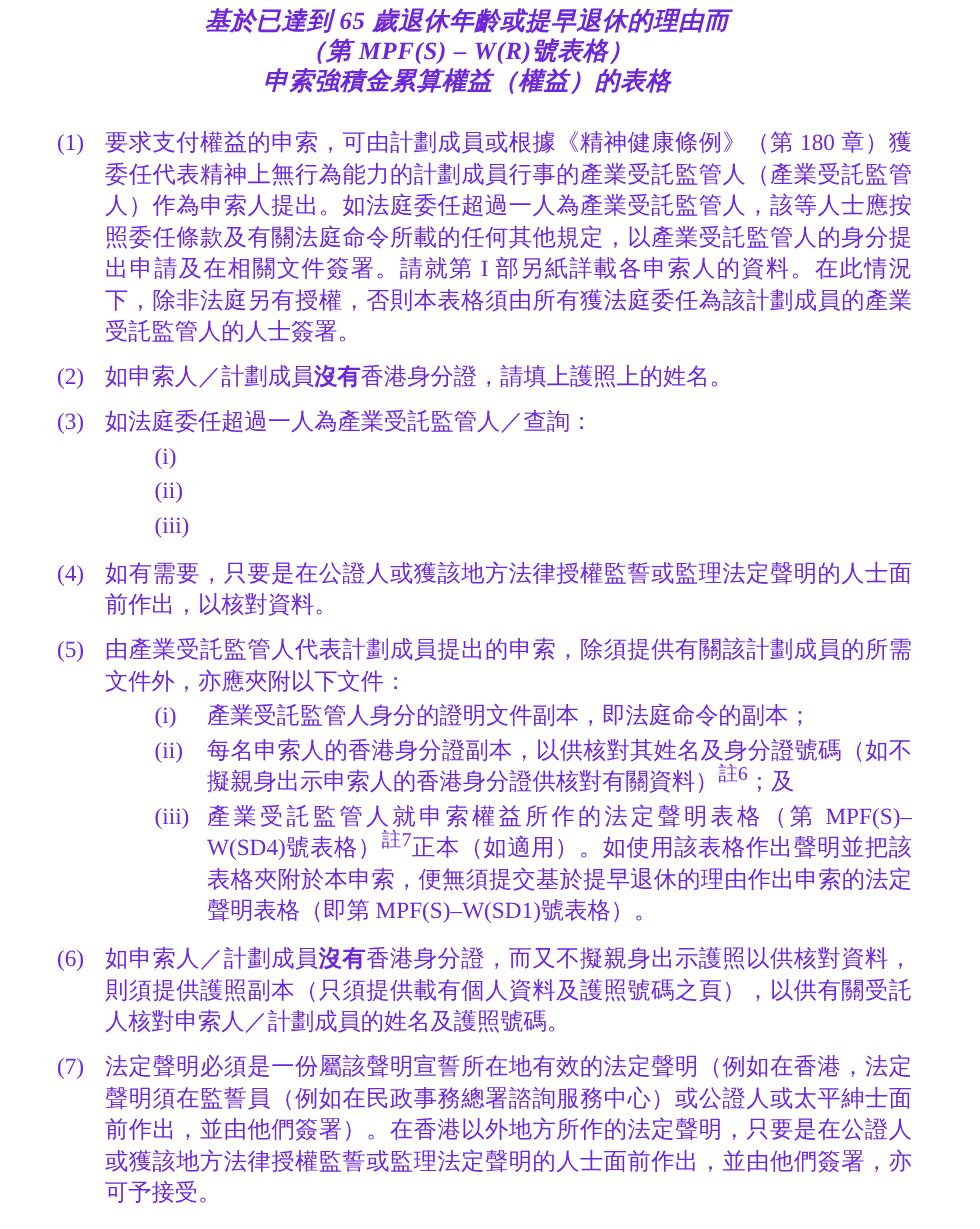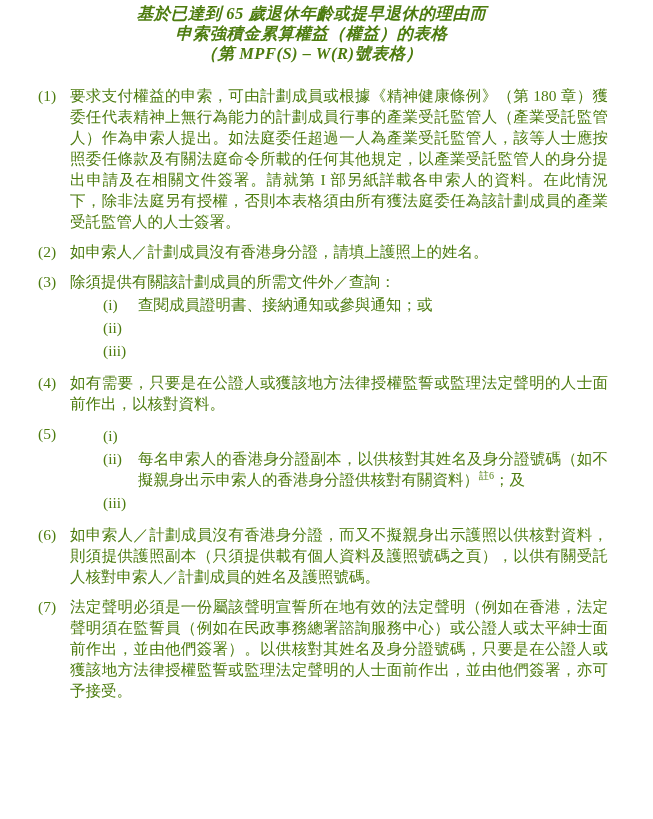--- a/index.html
+++ b/index.html
@@ -2,21 +2,21 @@
 <html lang="zh-Hant"><head>
 <meta charset="utf-8">
 <style>
   html, body { margin: 0; padding: 0; background: #ffffff; }
   .page {
     position: relative;
     width: 623px;
     height: 819px;
     box-sizing: border-box;
     background: #ffffff;
-    color: #4d7c0f;
+    color: #6d28d9;
     font-family: "Liberation Serif", "DejaVu Serif", serif;
     font-size: 15.5px;
     line-height: 21px;
     overflow: hidden;
     padding-top: 4px;
   }
   .doc-title {
     text-align: center;
     font-weight: 700;
     font-style: italic;
@@ -26,32 +26,32 @@
     letter-spacing: 0.5px;
   }
   .notes { padding: 0 15px 0 38px; }
   .note { display: flex; margin-bottom: 9px; }
   .note-num { flex: 0 0 32px; }
   .note-body { flex: 1 1 auto; text-align: justify; }
   .sub { display: flex; margin: 2px 0; }
   .sub-num { flex: 0 0 35px; margin-left: 33px; }
   .sub-body { flex: 1 1 auto; text-align: justify; }
   .note-footer { margin-left: 33px; margin-top: 1px; text-align: justify; }
-  .bold { font-weight: 400; }
-  sup.fn { font-size: 10px; line-height: 0; vertical-align: super; }
+  .bold { font-weight: 700; }
+  sup.fn { font-size: 13px; line-height: 0; vertical-align: super; }
 </style>
 </head>
 <body>
 
 <div class="page">
 
   <header class="doc-title">
     <div>基於已達到 65 歲退休年齡或提早退休的理由而</div>
+    <div>（第 MPF(S) – W(R)號表格）</div>
     <div>申索強積金累算權益（權益）的表格</div>
-    <div>（第 MPF(S) – W(R)號表格）</div>
   </header>
 
   <div class="notes">
 
     <div class="note">
       <span class="note-num">(1)</span>
       <div class="note-body">
         <span>要求支付權益的申索，可由計劃成員或根據《精神健康條例》（第 180 章）獲委任代表精神上無行為能力的計劃成員行事的產業受託監管人（產業受託監管人）作為申索人提出。如法庭委任超過一人為產業受託監管人，該等人士應按照委任條款及有關法庭命令所載的任何其他規定，以產業受託監管人的身分提出申請及在相關文件簽署。請就第 I 部另紙詳載各申索人的資料。在此情況下，除非法庭另有授權，否則本表格須由所有獲法庭委任為該計劃成員的產業受託監管人的人士簽署。</span>
       </div>
     </div>
@@ -59,65 +59,67 @@
     <div class="note">
       <span class="note-num">(2)</span>
       <div class="note-body">
         <span>如申索人／計劃成員</span><span class="bold">沒有</span><span>香港身分證，請填上護照上的姓名。</span>
       </div>
     </div>
 
     <div class="note">
       <span class="note-num">(3)</span>
       <div class="note-body">
-        <div>除須提供有關該計劃成員的所需文件外／查詢：</div>
+        <div>如法庭委任超過一人為產業受託監管人／查詢：</div>
         <div class="sub">
           <span class="sub-num">(i)</span>
-          <div class="sub-body"><span>查閱成員證明書、接納通知或參與通知；或</span></div>
         </div>
         <div class="sub">
           <span class="sub-num">(ii)</span>
         </div>
         <div class="sub">
           <span class="sub-num">(iii)</span>
         </div>
       </div>
     </div>
 
     <div class="note">
       <span class="note-num">(4)</span>
       <div class="note-body">
         <span>如有需要，只要是在公證人或獲該地方法律授權監誓或監理法定聲明的人士面前作出，以核對資料。</span>
       </div>
     </div>
 
     <div class="note">
       <span class="note-num">(5)</span>
       <div class="note-body">
+        <div>由產業受託監管人代表計劃成員提出的申索，除須提供有關該計劃成員的所需文件外，亦應夾附以下文件：</div>
         <div class="sub">
           <span class="sub-num">(i)</span>
+          <div class="sub-body"><span>產業受託監管人身分的證明文件副本，即法庭命令的副本；</span></div>
         </div>
         <div class="sub">
           <span class="sub-num">(ii)</span>
           <div class="sub-body"><span>每名申索人的香港身分證副本，以供核對其姓名及身分證號碼（如不擬親身出示申索人的香港身分證供核對有關資料）</span><sup class="fn">註6</sup><span>；及</span></div>
         </div>
         <div class="sub">
           <span class="sub-num">(iii)</span>
+          <div class="sub-body"><span>產業受託監管人就申索權益所作的法定聲明表格（第 MPF(S)–W(SD4)號表格）</span><sup class="fn">註7</sup><span>正本（如適用）。如使用該表格作出聲明並把該表格夾附於本申索，便無須提交基於提早退休的理由作出申索的法定聲明表格（即第 MPF(S)–W(SD1)號表格）。</span></div>
         </div>
       </div>
     </div>
 
     <div class="note">
       <span class="note-num">(6)</span>
       <div class="note-body">
         <span>如申索人／計劃成員</span><span class="bold">沒有</span><span>香港身分證，而又不擬親身出示護照以供核對資料，則須提供護照副本（只須提供載有個人資料及護照號碼之頁），以供有關受託人核對申索人／計劃成員的姓名及護照號碼。</span>
       </div>
     </div>
 
     <div class="note">
       <span class="note-num">(7)</span>
       <div class="note-body">
-        <span>法定聲明必須是一份屬該聲明宣誓所在地有效的法定聲明（例如在香港，法定聲明須在監誓員（例如在民政事務總署諮詢服務中心）或公證人或太平紳士面前作出，並由他們簽署）。以供核對其姓名及身分證號碼，只要是在公證人或獲該地方法律授權監誓或監理法定聲明的人士面前作出，並由他們簽署，亦可予接受。</span>
+        <span>法定聲明必須是一份屬該聲明宣誓所在地有效的法定聲明（例如在香港，法定聲明須在監誓員（例如在民政事務總署諮詢服務中心）或公證人或太平紳士面前作出，並由他們簽署）。在香港以外地方所作的法定聲明，只要是在公證人或獲該地方法律授權監誓或監理法定聲明的人士面前作出，並由他們簽署，亦可予接受。</span>
       </div>
     </div>
 
   </div>
 </div>
 
 </body></html>

